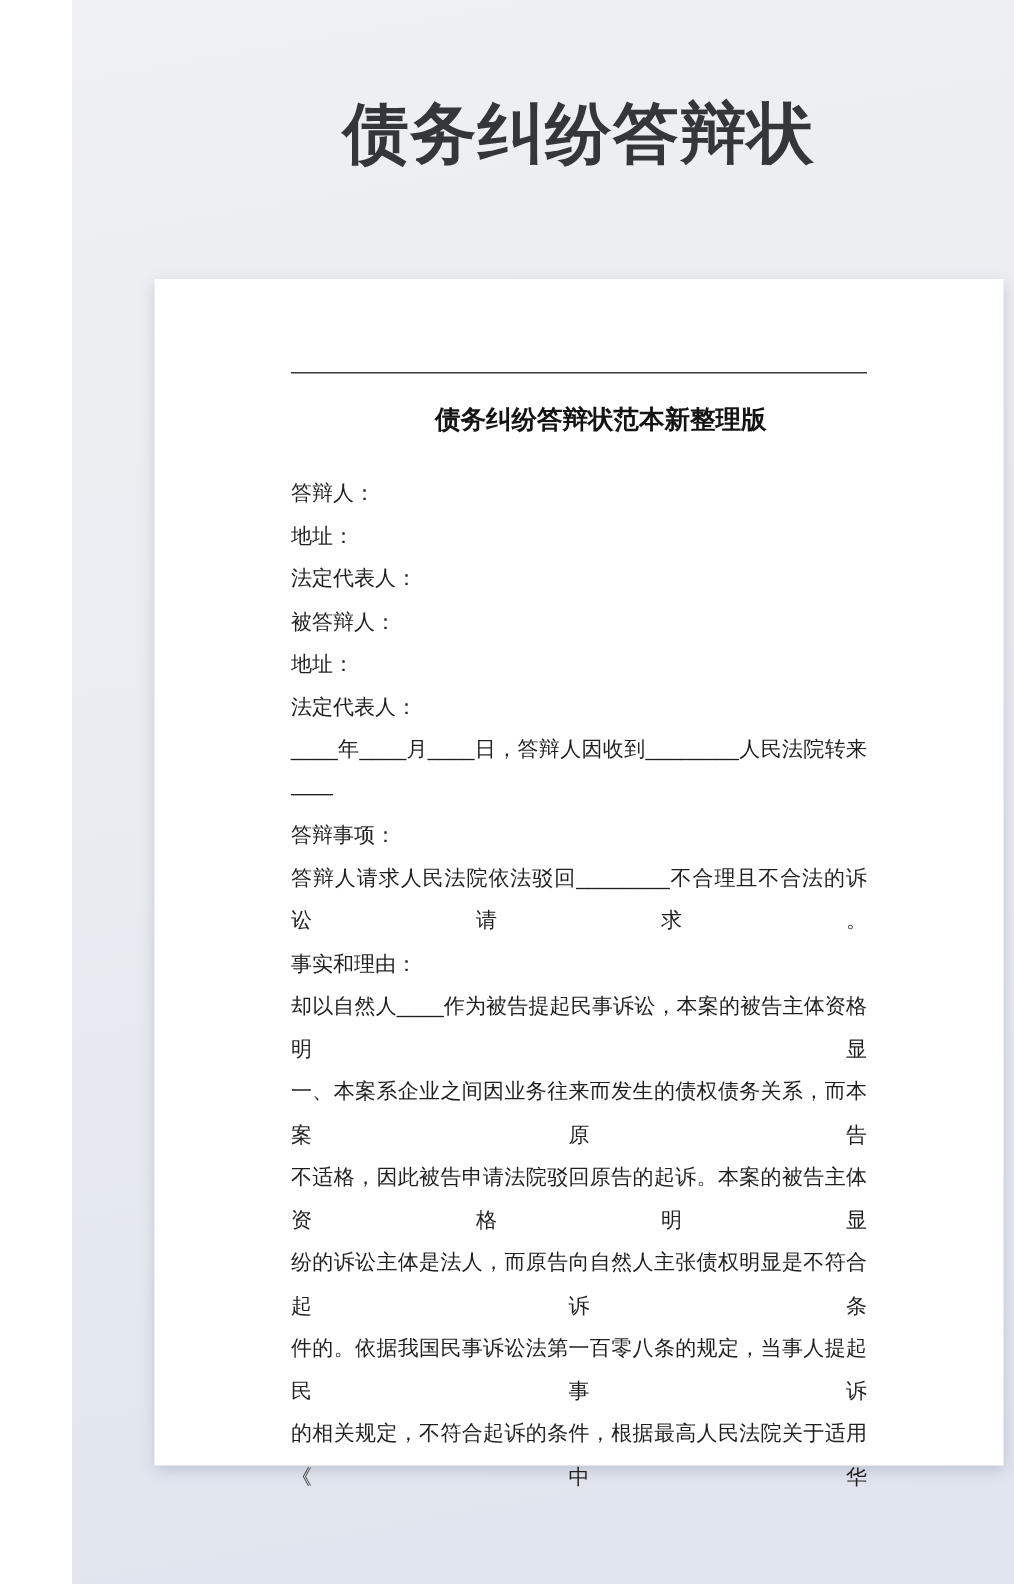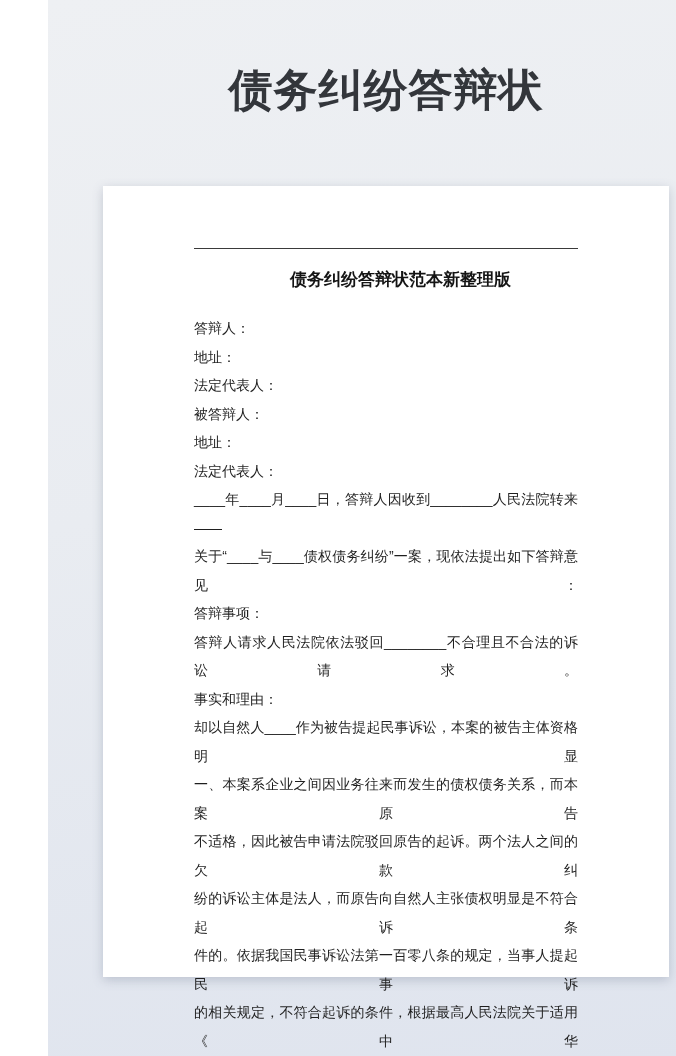--- a/index.html
+++ b/index.html
@@ -120,27 +120,26 @@
     <div class="doc-title">债务纠纷答辩状范本新整理版</div>
 
     <div class="doc-body">
       <div class="line">答辩人：</div>
       <div class="line">地址：</div>
       <div class="line">法定代表人：</div>
       <div class="line">被答辩人：</div>
       <div class="line">地址：</div>
       <div class="line">法定代表人：</div>
       <div class="line just">____年____月____日，答辩人因收到________人民法院转来——</div>
-      <div class="line just">关于“____与____债权债务纠纷”一案，现依法提出如下答辩意见：</div>
       <div class="line">答辩事项：</div>
       <div class="line just">答辩人请求人民法院依法驳回________不合理且不合法的诉讼请求。</div>
       <div class="line">事实和理由：</div>
       <div class="line just">却以自然人____作为被告提起民事诉讼，本案的被告主体资格明显</div>
       <div class="line just">一、本案系企业之间因业务往来而发生的债权债务关系，而本案原告</div>
-      <div class="line just">不适格，因此被告申请法院驳回原告的起诉。两个法人之间的欠款纠</div>
+      <div class="line just">不适格，因此被告申请法院驳回原告的起诉。本案的被告主体资格明显</div>
       <div class="line just">纷的诉讼主体是法人，而原告向自然人主张债权明显是不符合起诉条</div>
       <div class="line just">件的。依据我国民事诉讼法第一百零八条的规定，当事人提起民事诉</div>
       <div class="line just">的相关规定，不符合起诉的条件，根据最高人民法院关于适用《中华</div>
 
     </div>
 
 
   </div>
 
 </div>

